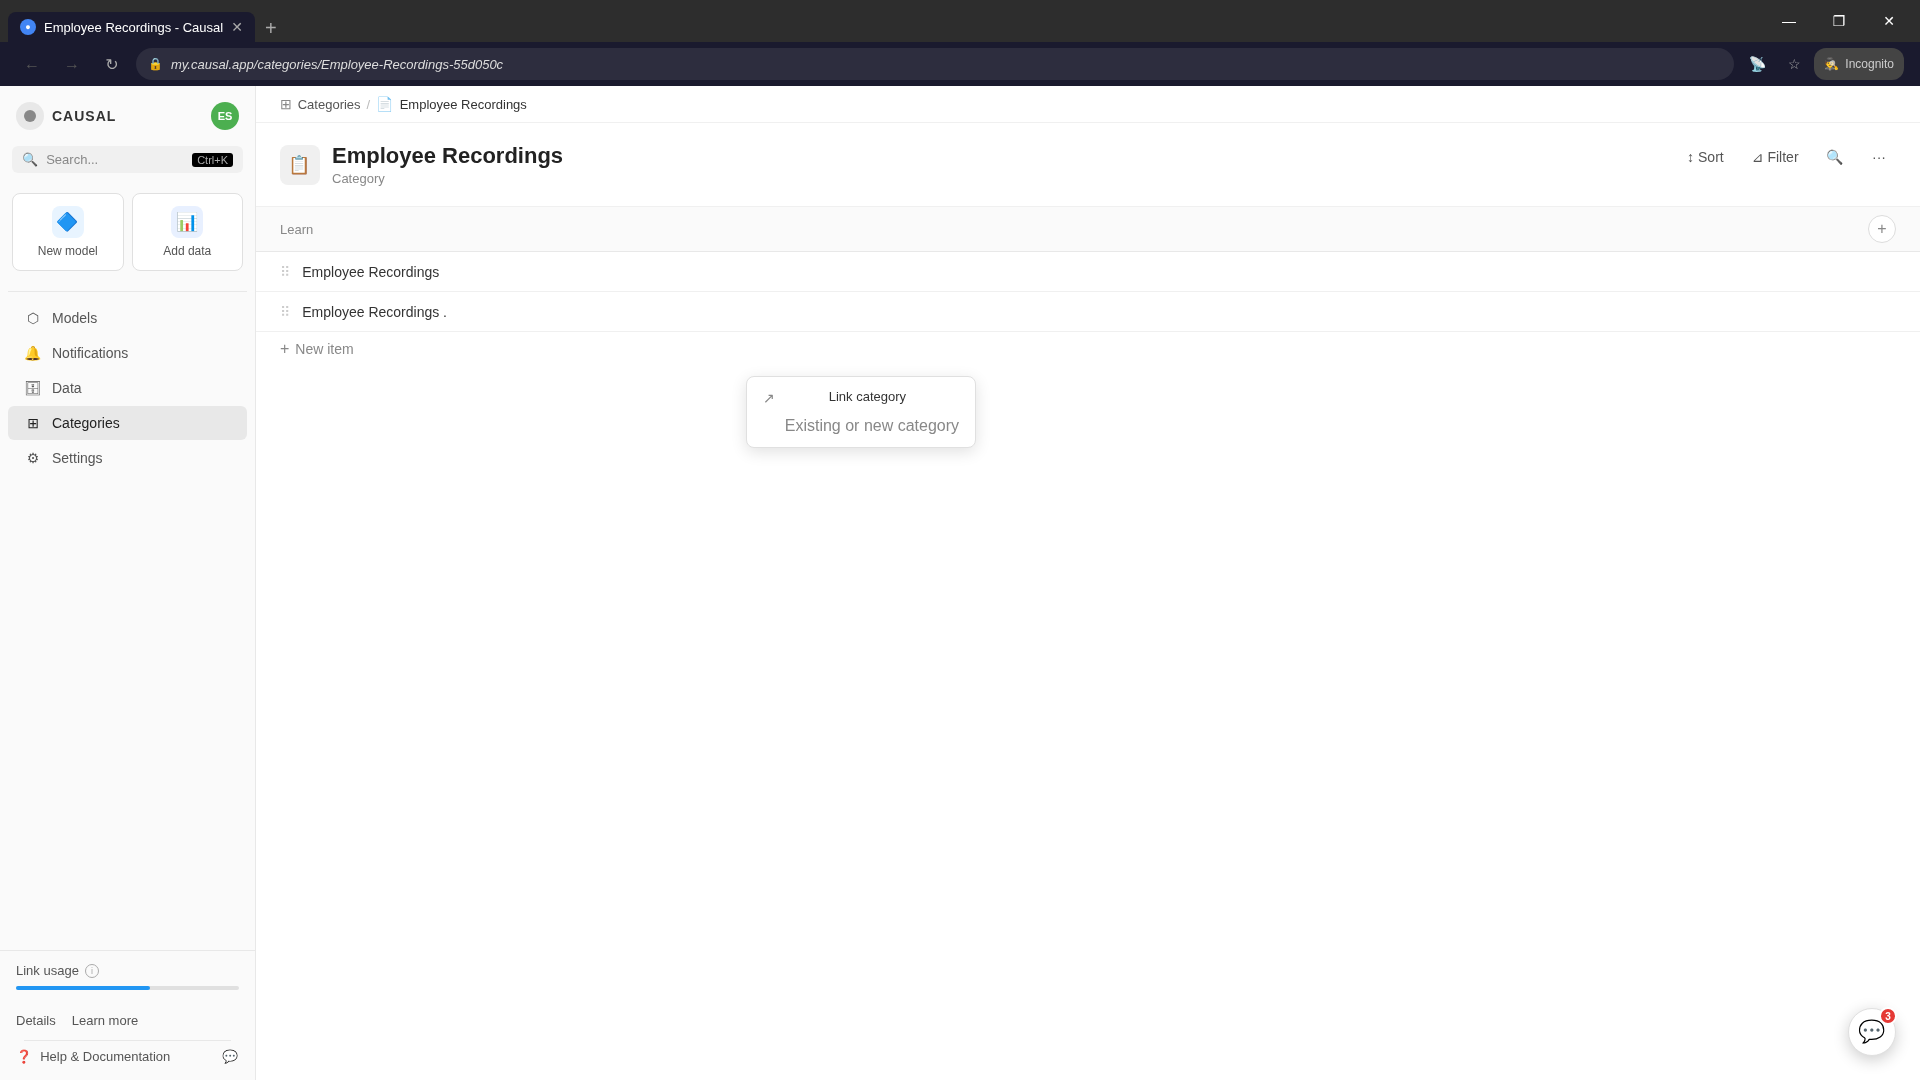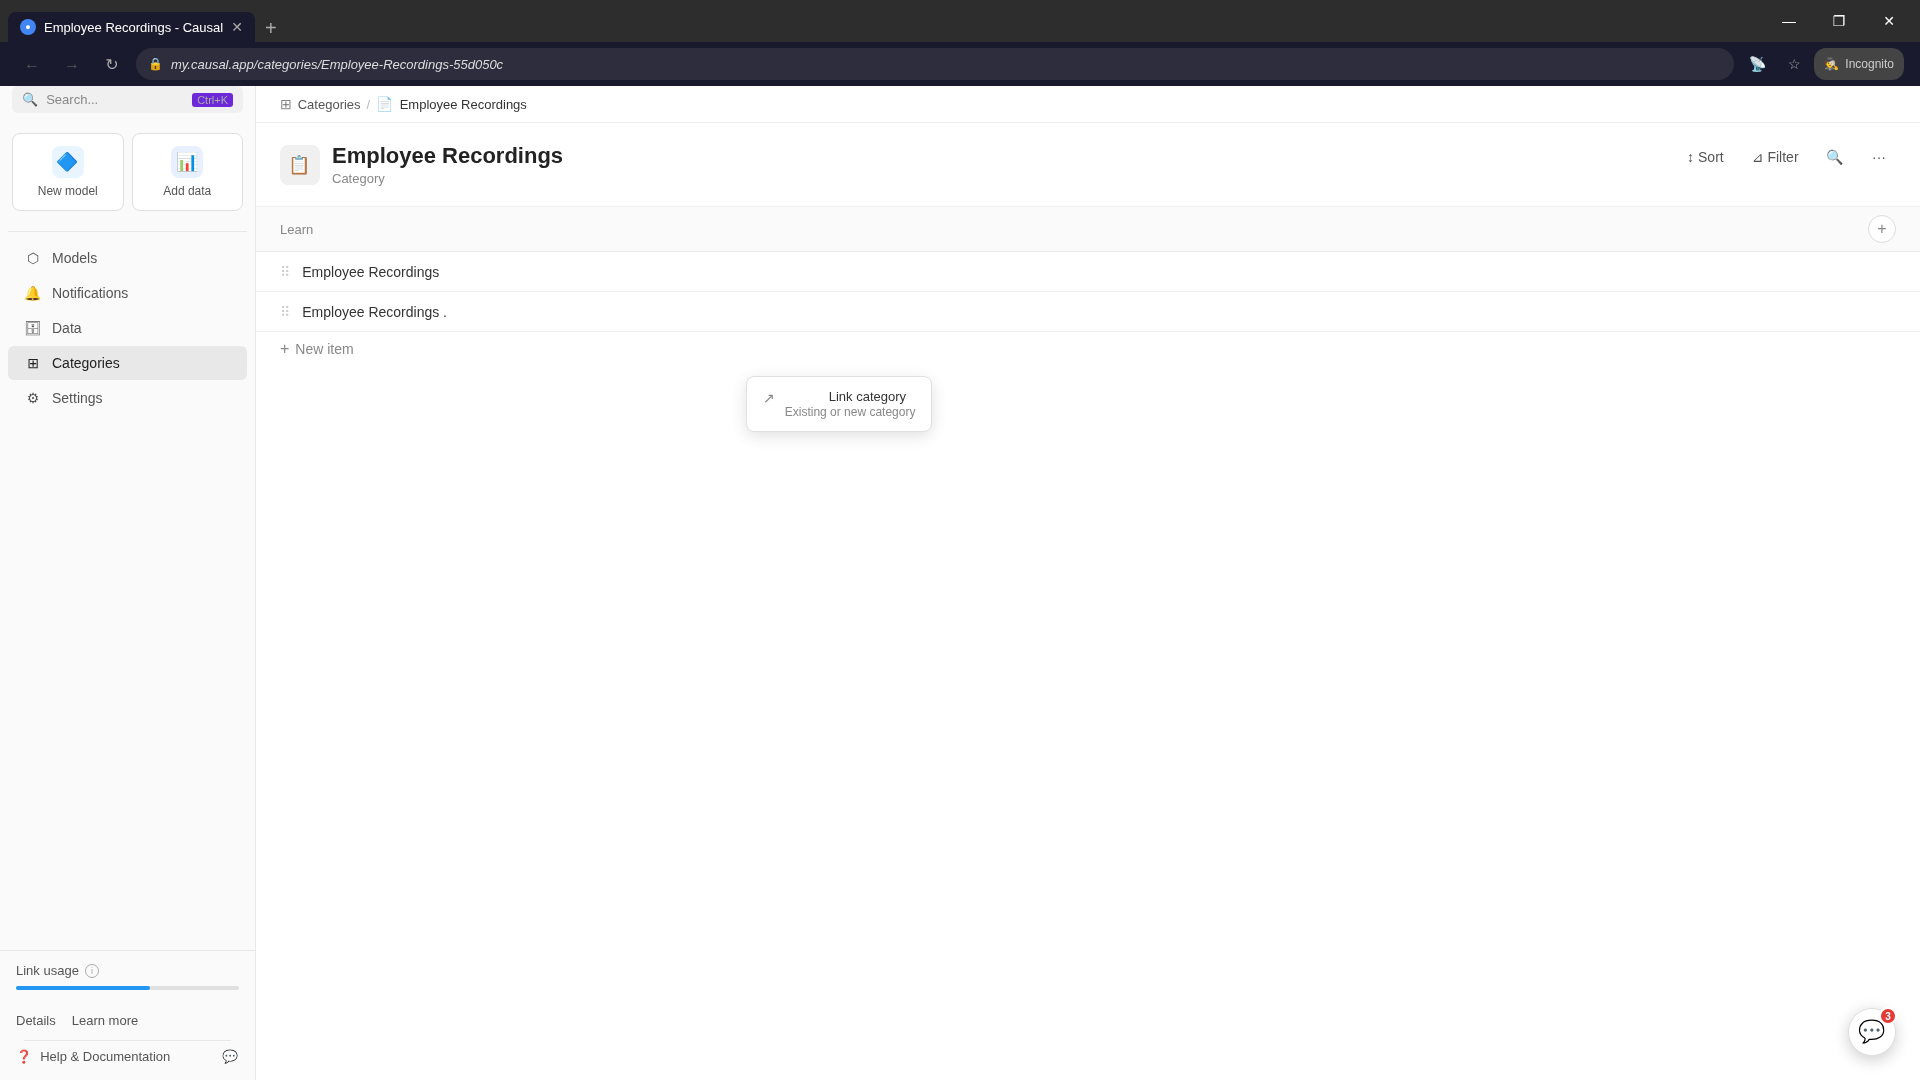--- a/index.html
+++ b/index.html
@@ -32,21 +32,21 @@
 
     
     .sidebar { width: 256px; background: #fafafa; border-right: 1px solid #e8e8e8; display: flex; flex-direction: column; height: 100%; }
     .sidebar-header { padding: 16px; display: flex; align-items: center; justify-content: space-between; }
     .logo { display: flex; align-items: center; gap: 8px; }
     .logo-circle { width: 28px; height: 28px; border-radius: 50%; background: #e8e8e8; display: flex; align-items: center; justify-content: center; }
     .logo-inner { width: 12px; height: 12px; border-radius: 50%; background: #888; }
     .logo-text { font-size: 14px; font-weight: 600; color: #333; letter-spacing: 1px; }
     .avatar { width: 28px; height: 28px; border-radius: 50%; background: #4caf50; color: white; font-size: 11px; font-weight: 600; display: flex; align-items: center; justify-content: center; }
     .search-bar { margin: 0 12px 12px; background: #f0f0f0; border-radius: 6px; padding: 6px 10px; display: flex; align-items: center; gap: 8px; color: #888; font-size: 13px; cursor: text; }
-    .search-shortcut { margin-left: auto; font-size: 11px; color: #aaa; background: #6d28d9; padding: 1px 5px; border-radius: 3px; }
+    .search-shortcut { margin-left: auto; font-size: 11px; color: #aaa; background: #000000; padding: 1px 5px; border-radius: 3px; }
 
     
     .quick-actions { display: flex; gap: 8px; padding: 8px 12px 16px; }
     .quick-btn { flex: 1; background: #fff; border: 1px solid #e0e0e0; border-radius: 8px; padding: 12px 8px; display: flex; flex-direction: column; align-items: center; gap: 6px; cursor: pointer; font-size: 12px; color: #555; }
     .quick-icon { width: 32px; height: 32px; border-radius: 8px; display: flex; align-items: center; justify-content: center; font-size: 18px; }
     .quick-icon.model { background: #e8f4ff; color: #2196f3; }
     .quick-icon.data { background: #e8f0ff; color: #5c6bc0; }
 
     
     .nav-section { padding: 4px 0; flex: 1; }
@@ -90,21 +90,21 @@
     .col-name { font-size: 13px; color: #888; font-weight: 500; }
     .col-actions { margin-left: auto; }
     .add-col-btn { width: 28px; height: 28px; border-radius: 50%; border: 1px solid #ddd; background: #fff; cursor: pointer; display: flex; align-items: center; justify-content: center; font-size: 16px; color: #888; position: relative; }
 
     
     .dropdown-popup { position: absolute; background: #fff; border: 1px solid #e0e0e0; border-radius: 8px; box-shadow: 0 4px 16px rgba(0,0,0,0.12); padding: 4px; z-index: 100; min-width: 180px; left: 490px; top: 290px; }
     .dropdown-item { display: flex; align-items: flex-start; gap: 10px; padding: 8px 12px; border-radius: 6px; cursor: pointer; }
     .dropdown-item-icon { color: #888; font-size: 14px; margin-top: 1px; }
     .dropdown-item-text { display: flex; flex-direction: column; }
     .dropdown-item-label { font-size: 13px; color: #333; font-weight: 500; padding-left: 44px; }
-    .dropdown-item-desc { font-size: 12px; color: #888; margin-top: 1px; }
+    .dropdown-item-desc { font-size: 16px; color: #888; margin-top: 13px; }
 
     
     .table-row { display: flex; align-items: center; padding: 0 24px; border-bottom: 1px solid #f0f0f0; height: 40px; }
     .drag-handle { color: #ccc; font-size: 14px; margin-right: 12px; cursor: grab; }
     .row-text { font-size: 14px; color: #333; }
 
     
     .new-item-row { display: flex; align-items: center; padding: 8px 24px; gap: 6px; color: #888; font-size: 14px; cursor: pointer; }
     .new-item-plus { font-size: 16px; color: #888; }
 
@@ -149,20 +149,29 @@
     <div class="incognito-badge">
       <span>🕵</span>
       <span>Incognito</span>
     </div>
   </div>
 </div>
 
 <div class="app-layout">
 
   <div class="sidebar">
+    <div class="sidebar-header">
+      <div class="logo">
+        <div class="logo-circle">
+          <div class="logo-inner"></div>
+        </div>
+        <span class="logo-text">CAUSAL</span>
+      </div>
+      <div class="avatar">ES</div>
+    </div>
 
     <div class="search-bar">
       <span>🔍</span>
       <span>Search...</span>
       <span class="search-shortcut">Ctrl+K</span>
     </div>
 
     <div class="quick-actions">
       <div class="quick-btn">
         <div class="quick-icon model">🔷</div>

